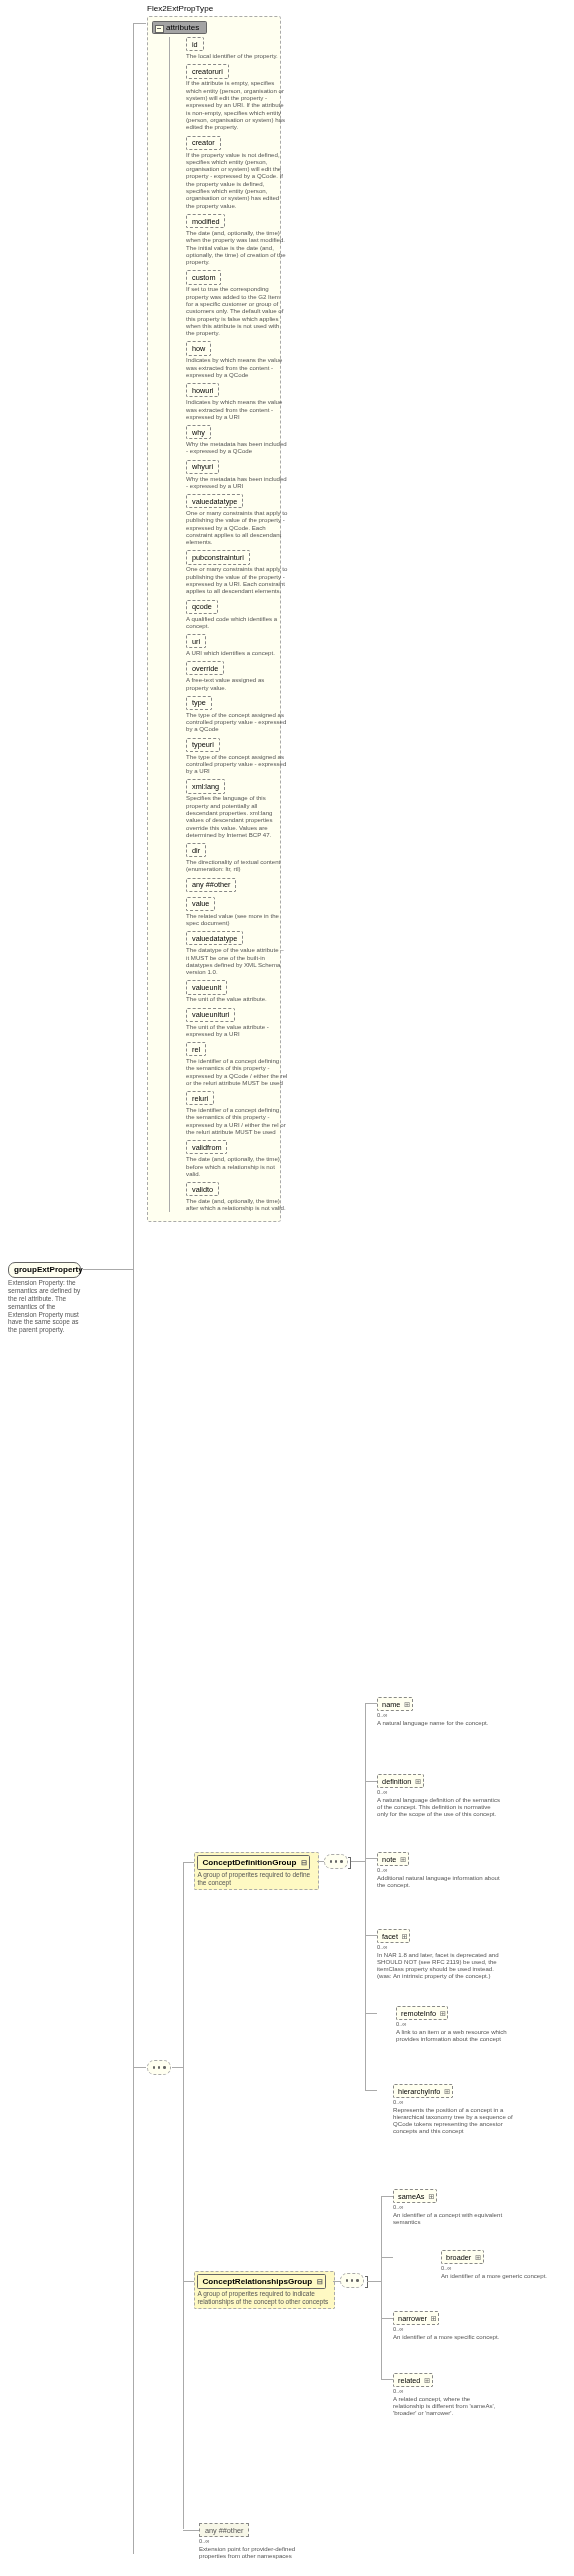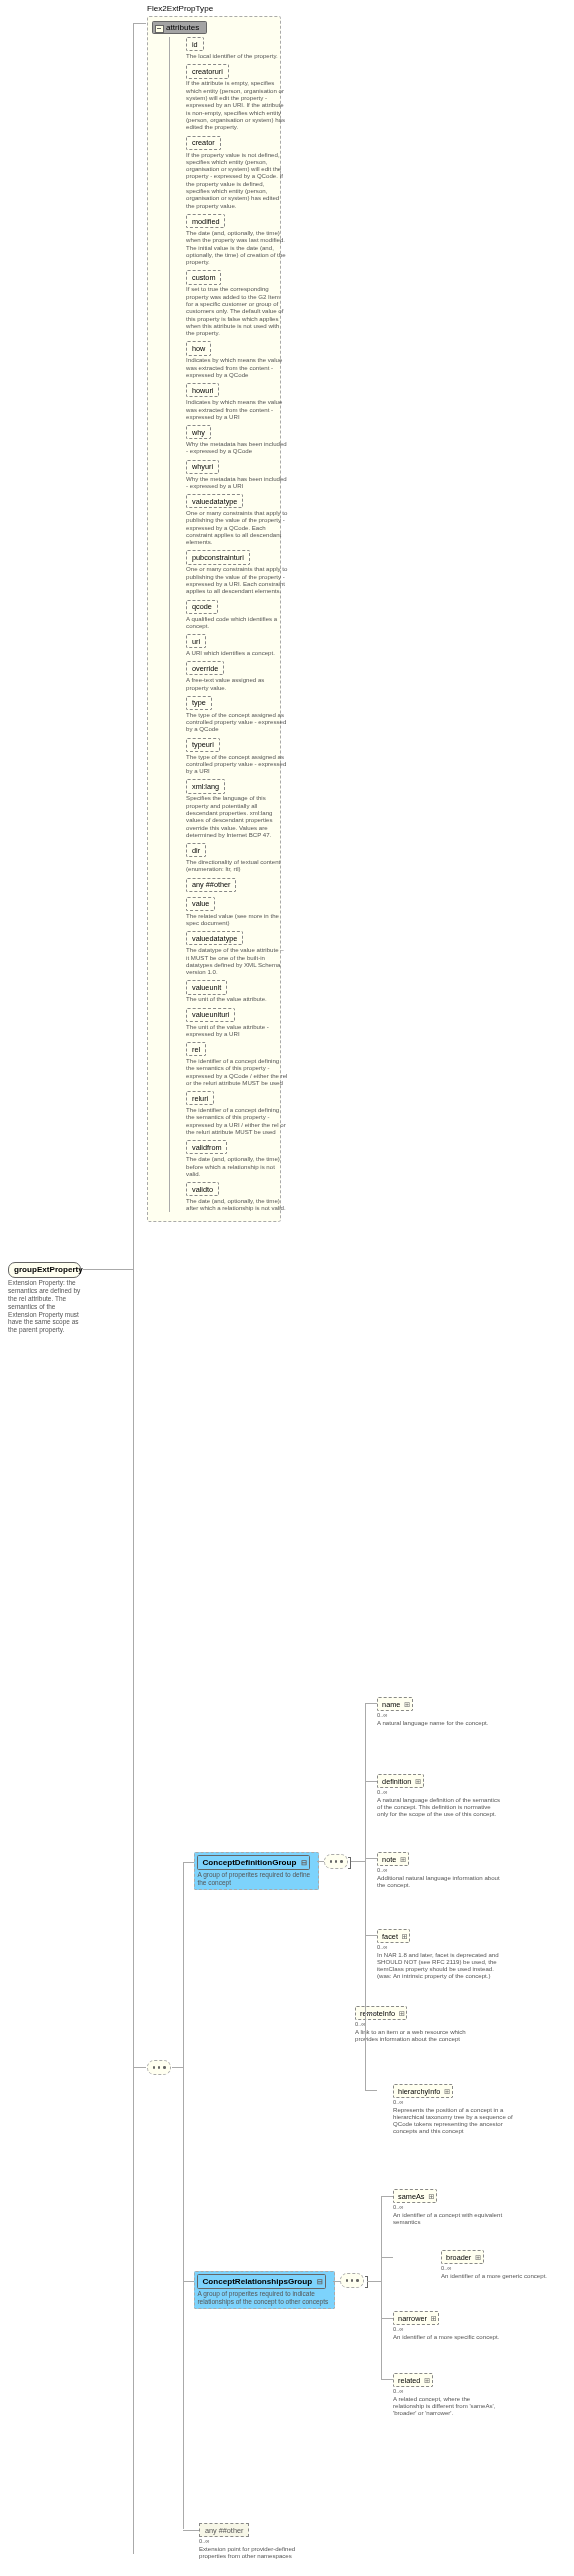--- a/index.html
+++ b/index.html
@@ -134,21 +134,21 @@
   .compositor.dashed {
     border-style: dashed;
     border-color: #aaa;
   }
   
   .group-box {
     position: absolute;
     border: 0.8px dashed #aaa;
     border-radius: 1.6px;
     padding: 2.4px 2.4px;
-    background: #7dd3fc;
+    background: #fef9c3;
   }
   .group-title {
     border: 0.8px solid #666;
     padding: 1.6px 4.1px;
     font-size: 8.1px;
     font-weight: bold;
     display: inline-block;
     border-radius: 1.6px;
     white-space: nowrap;
     position: relative;
@@ -302,21 +302,21 @@
     <span class="dot"></span>
       <span class="dot"></span>
       <span class="dot"></span>
   </div>
   <div id="cdg-seq-stack" class="stacktab" style="left: 348px; top: 1857px;"></div>
   <div id="cdg-children">
       <div class="elem" style="top: 1697px; left: 377px; width: 126px;"><span class="elem-name hasplus">name</span><div class="elem-occ">0..∞</div><div class="elem-desc">A natural language name for the concept.</div></div>
       <div class="elem" style="top: 1774px; left: 377px; width: 126px;"><span class="elem-name hasplus">definition</span><div class="elem-occ">0..∞</div><div class="elem-desc">A natural language definition of the semantics of the concept. This definition is normative only for the scope of the use of this concept.</div></div>
       <div class="elem" style="top: 1852px; left: 377px; width: 126px;"><span class="elem-name hasplus">note</span><div class="elem-occ">0..∞</div><div class="elem-desc">Additional natural language information about the concept.</div></div>
       <div class="elem" style="top: 1929px; left: 377px; width: 126px;"><span class="elem-name hasplus">facet</span><div class="elem-occ">0..∞</div><div class="elem-desc">In NAR 1.8 and later, facet is deprecated and SHOULD NOT (see RFC 2119) be used, the itemClass property should be used instead. (was: An intrinsic property of the concept.)</div></div>
-      <div class="elem" style="top: 2006px; left: 355px; width: 126px;"><span class="elem-name hasplus">remoteInfo</span><div class="elem-occ">0..∞</div><div class="elem-desc">A link to an item or a web resource which provides information about the concept</div></div>
+      <div class="elem" style="top: 2006px; left: 396px; width: 126px;"><span class="elem-name hasplus">remoteInfo</span><div class="elem-occ">0..∞</div><div class="elem-desc">A link to an item or a web resource which provides information about the concept</div></div>
       <div class="elem" style="top: 2084px; left: 377px; width: 126px; margin-left: 16px;"><span class="elem-name hasplus">hierarchyInfo</span><div class="elem-occ">0..∞</div><div class="elem-desc">Represents the position of a concept in a hierarchical taxonomy tree by a sequence of QCode tokens representing the ancestor concepts and this concept</div></div>
     </div>
 
   <div id="crg-group" class="group-box" style="top:2271px; left:194px; width:134px;">
     <div class="group-title">ConceptRelationshipsGroup</div>
     <div class="group-desc">A group of properites required to indicate relationships of the concept to other concepts</div>
   </div>
   <div class="hline" style="top:2281px; left:183px; width:10.6px;"></div>
 
   <div id="crg-seq" class="compositor dashed" style="left: 340px; top: 2273px;">

